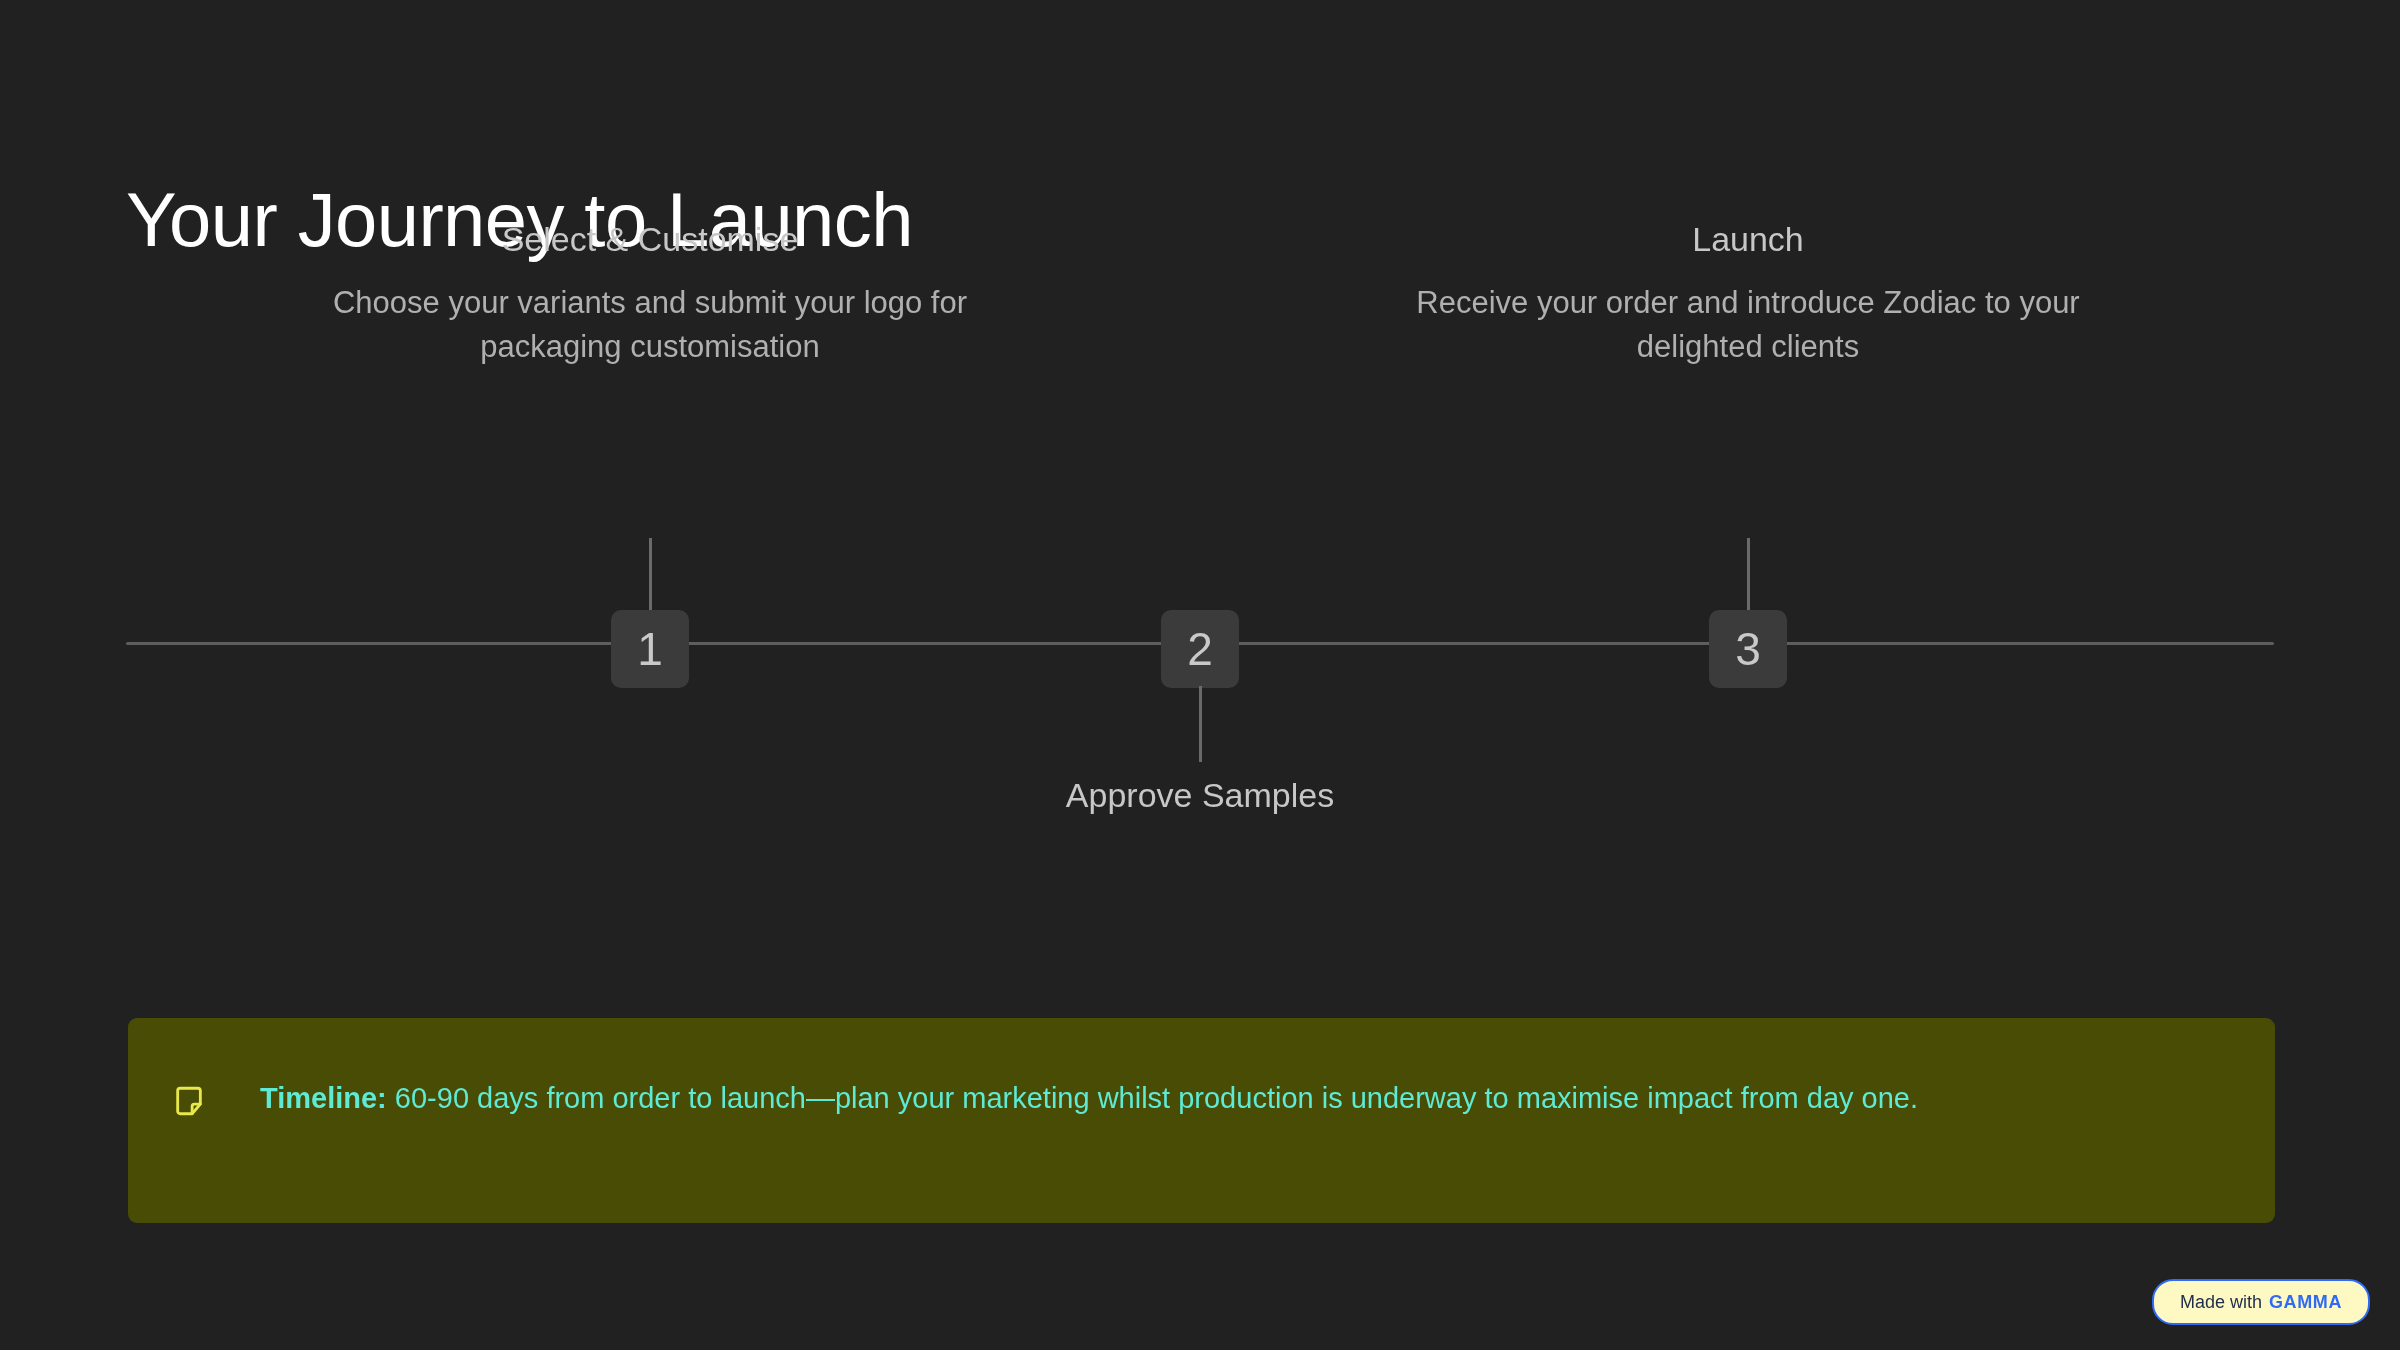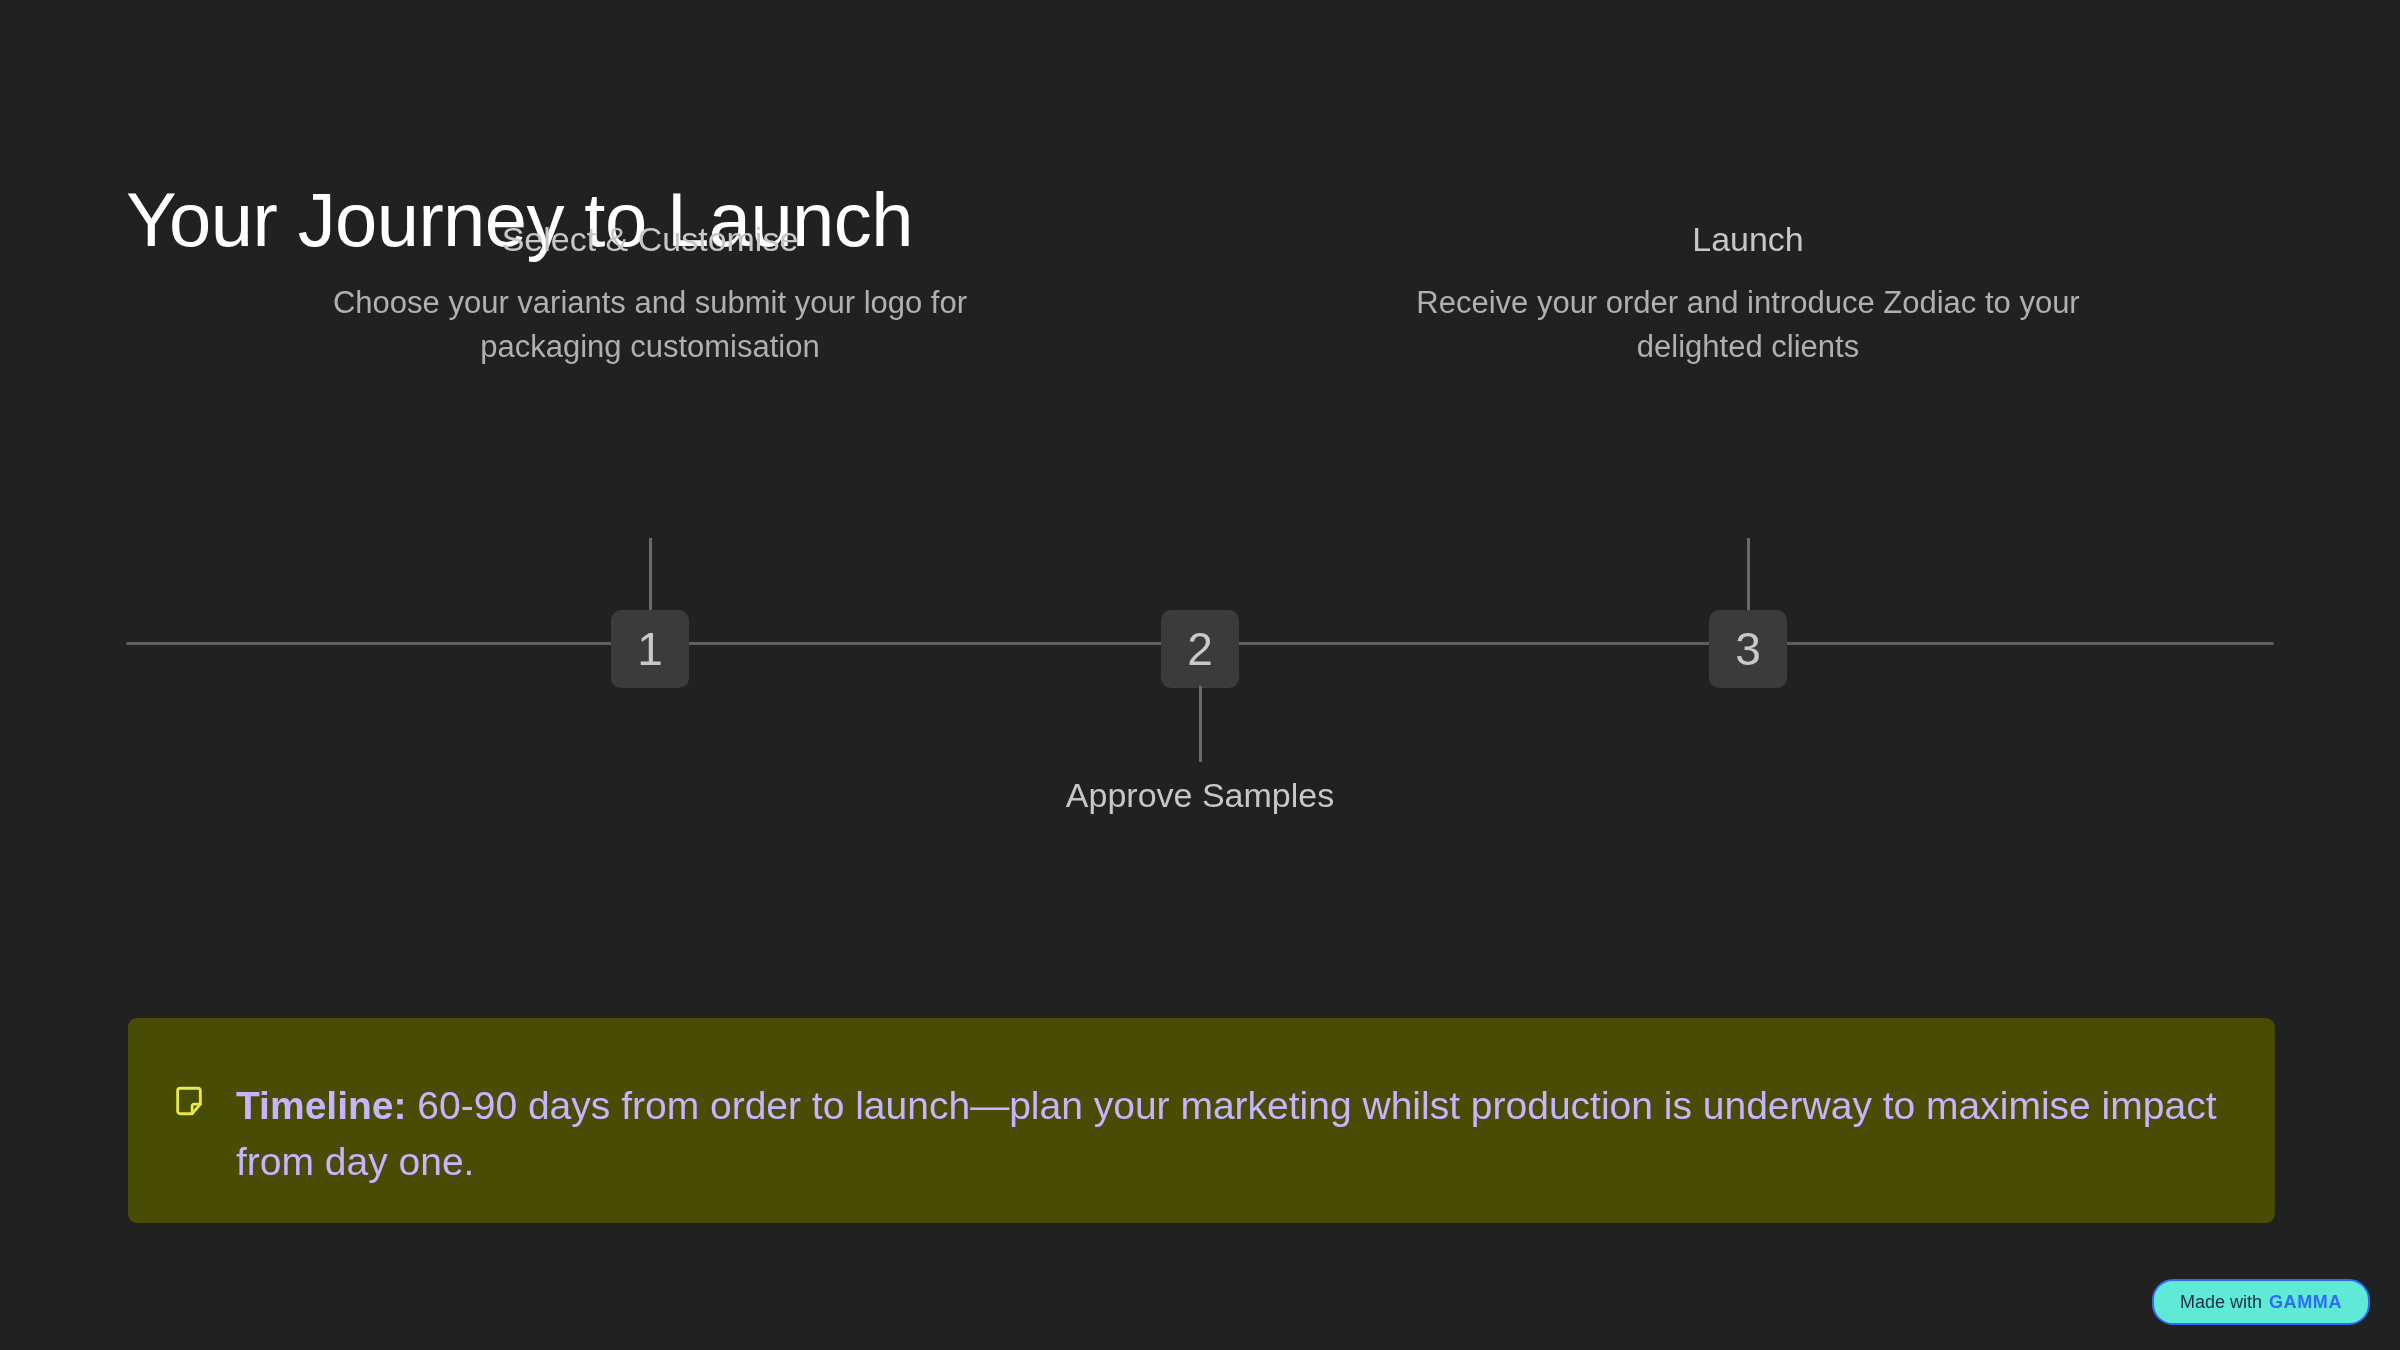--- a/index.html
+++ b/index.html
@@ -141,37 +141,38 @@
 
   .callout-icon {
     flex: 0 0 auto;
     width: 34px;
     height: 34px;
     margin-top: 6px;
     margin-right: 30px;
   }
 
   .callout-text {
-    font-size: 39px;
+    font-size: 29px;
     line-height: 1.43;
-    color: #c4b5fd;
-    font-weight: 400;
+    color: #5eead4;
+    font-weight: 400;
+    margin-left: 24px;
   }
   .callout-text b {
     font-weight: 700;
   }
 
   
   .gamma-badge {
     position: absolute;
     right: 30px;
     bottom: 25px;
     height: 42px;
     padding: 0 26px;
-    background: #5eead4;
+    background: #fef9c3;
     border: 2px solid #2f6bf7;
     border-radius: 21px;
     display: flex;
     align-items: center;
     gap: 7px;
     font-size: 18px;
     color: #1f2d4a;
     white-space: nowrap;
   }
   .gamma-badge .brand {

